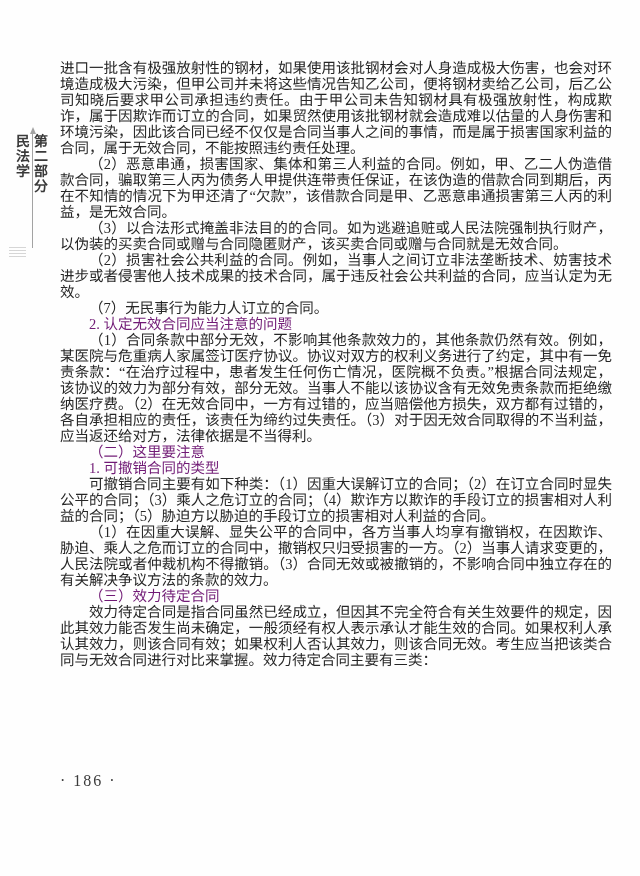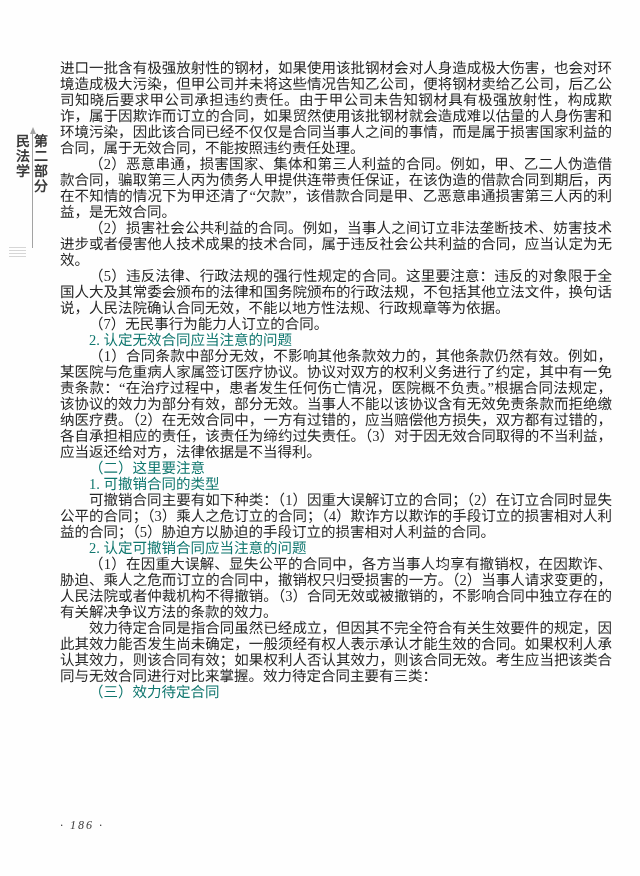--- a/index.html
+++ b/index.html
@@ -83,60 +83,58 @@
   }
   .content p {
     margin: 0;
     padding: 0;
   }
   .para.indent {
     text-indent: 2em;
   }
   .para.heading {
     text-indent: 2em;
-    color: #0f766e;
+    color: #701a75;
   }
 
   
   .page-number {
     position: absolute;
     left: 60px;
-    top: 818px;
-    font-size: 12px;
+    top: 772px;
+    font-size: 16px;
     letter-spacing: 2px;
     color: #3c3c3c;
-    font-style: italic;
   }
 </style>
 </head>
 <body>
 
 <div class="page">
 
   <div class="sidebar">
     <div class="sidebar-arrow"></div>
     <div class="sidebar-text">
       <span class="part-label">第二部分</span>
       <span class="subject-label">民法学</span>
     </div>
     <div class="sidebar-stamp"></div>
   </div>
 
   <div class="content">
     <p class="para">进口一批含有极强放射性的钢材，如果使用该批钢材会对人身造成极大伤害，也会对环境造成极大污染，但甲公司并未将这些情况告知乙公司，便将钢材卖给乙公司，后乙公司知晓后要求甲公司承担违约责任。由于甲公司未告知钢材具有极强放射性，构成欺诈，属于因欺诈而订立的合同，如果贸然使用该批钢材就会造成难以估量的人身伤害和环境污染，因此该合同已经不仅仅是合同当事人之间的事情，而是属于损害国家利益的合同，属于无效合同，不能按照违约责任处理。</p>
     <p class="para indent">（2）恶意串通，损害国家、集体和第三人利益的合同。例如，甲、乙二人伪造借款合同，骗取第三人丙为债务人甲提供连带责任保证，在该伪造的借款合同到期后，丙在不知情的情况下为甲还清了“欠款”，该借款合同是甲、乙恶意串通损害第三人丙的利益，是无效合同。</p>
+    <p class="para indent">（3）以合法形式掩盖非法目的的合同。如为逃避追赃或人民法院强制执行财产，以伪装的买卖合同或赠与合同隐匿财产，该买卖合同或赠与合同就是无效合同。</p>
     <p class="para indent">（2）损害社会公共利益的合同。例如，当事人之间订立非法垄断技术、妨害技术进步或者侵害他人技术成果的技术合同，属于违反社会公共利益的合同，应当认定为无效。</p>
-    <p class="para indent">（5）违反法律、行政法规的强行性规定的合同。这里要注意：违反的对象限于全国人大及其常委会颁布的法律和国务院颁布的行政法规，不包括其他立法文件，换句话说，人民法院确认合同无效，不能以地方性法规、行政规章等为依据。</p>
     <p class="para indent">（7）无民事行为能力人订立的合同。</p>
     <p class="para heading">2. 认定无效合同应当注意的问题</p>
     <p class="para indent">（1）合同条款中部分无效，不影响其他条款效力的，其他条款仍然有效。例如，某医院与危重病人家属签订医疗协议。协议对双方的权利义务进行了约定，其中有一免责条款：“在治疗过程中，患者发生任何伤亡情况，医院概不负责。”根据合同法规定，该协议的效力为部分有效，部分无效。当事人不能以该协议含有无效免责条款而拒绝缴纳医疗费。（2）在无效合同中，一方有过错的，应当赔偿他方损失，双方都有过错的，各自承担相应的责任，该责任为缔约过失责任。（3）对于因无效合同取得的不当利益，应当返还给对方，法律依据是不当得利。</p>
     <p class="para heading">（二）这里要注意</p>
     <p class="para heading">1. 可撤销合同的类型</p>
     <p class="para indent">可撤销合同主要有如下种类：（1）因重大误解订立的合同；（2）在订立合同时显失公平的合同；（3）乘人之危订立的合同；（4）欺诈方以欺诈的手段订立的损害相对人利益的合同；（5）胁迫方以胁迫的手段订立的损害相对人利益的合同。</p>
-    <p class="para heading">2. 认定可撤销合同应当注意的问题</p>
     <p class="para indent">（1）在因重大误解、显失公平的合同中，各方当事人均享有撤销权，在因欺诈、胁迫、乘人之危而订立的合同中，撤销权只归受损害的一方。（2）当事人请求变更的，人民法院或者仲裁机构不得撤销。（3）合同无效或被撤销的，不影响合同中独立存在的有关解决争议方法的条款的效力。</p>
+    <p class="para heading">（三）效力待定合同</p>
     <p class="para indent">效力待定合同是指合同虽然已经成立，但因其不完全符合有关生效要件的规定，因此其效力能否发生尚未确定，一般须经有权人表示承认才能生效的合同。如果权利人承认其效力，则该合同有效；如果权利人否认其效力，则该合同无效。考生应当把该类合同与无效合同进行对比来掌握。效力待定合同主要有三类：</p>
-    <p class="para heading">（三）效力待定合同</p>
   </div>
 
   <div class="page-number">· 186 ·</div>
 
 </div>
 
 </body></html>

